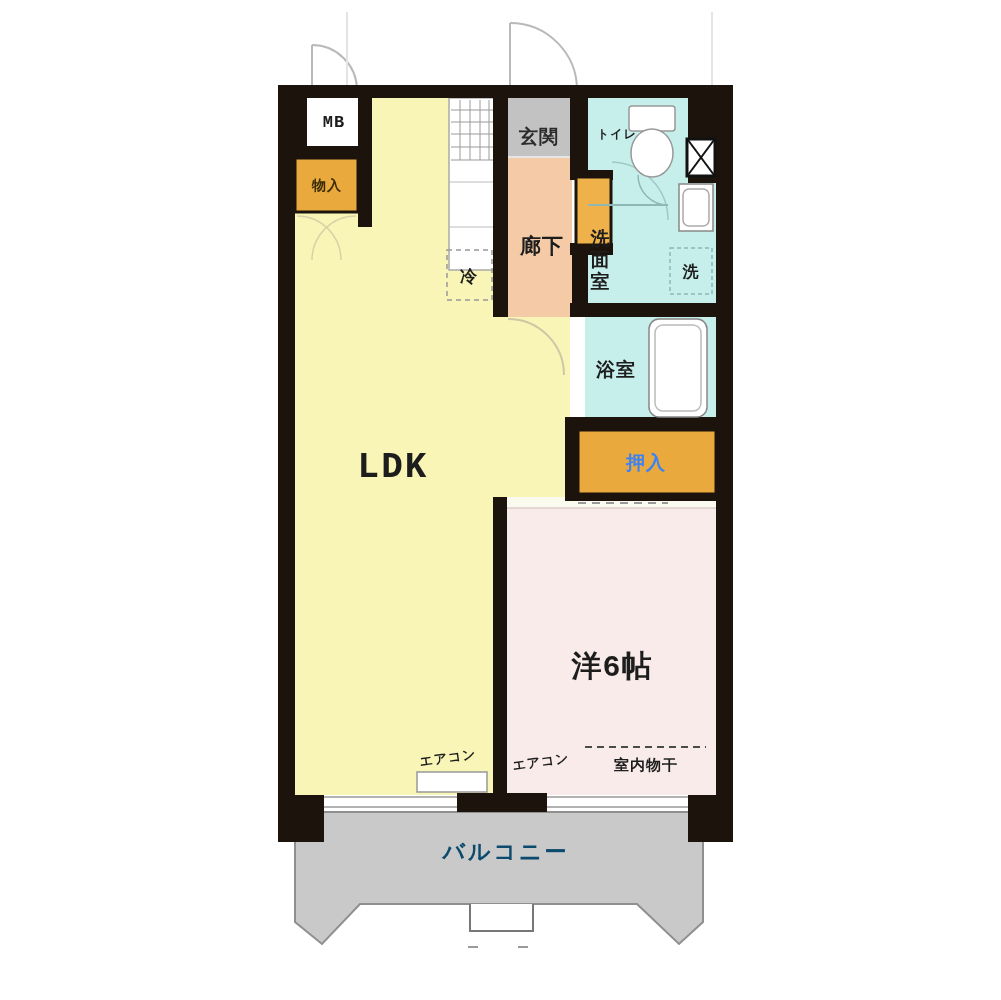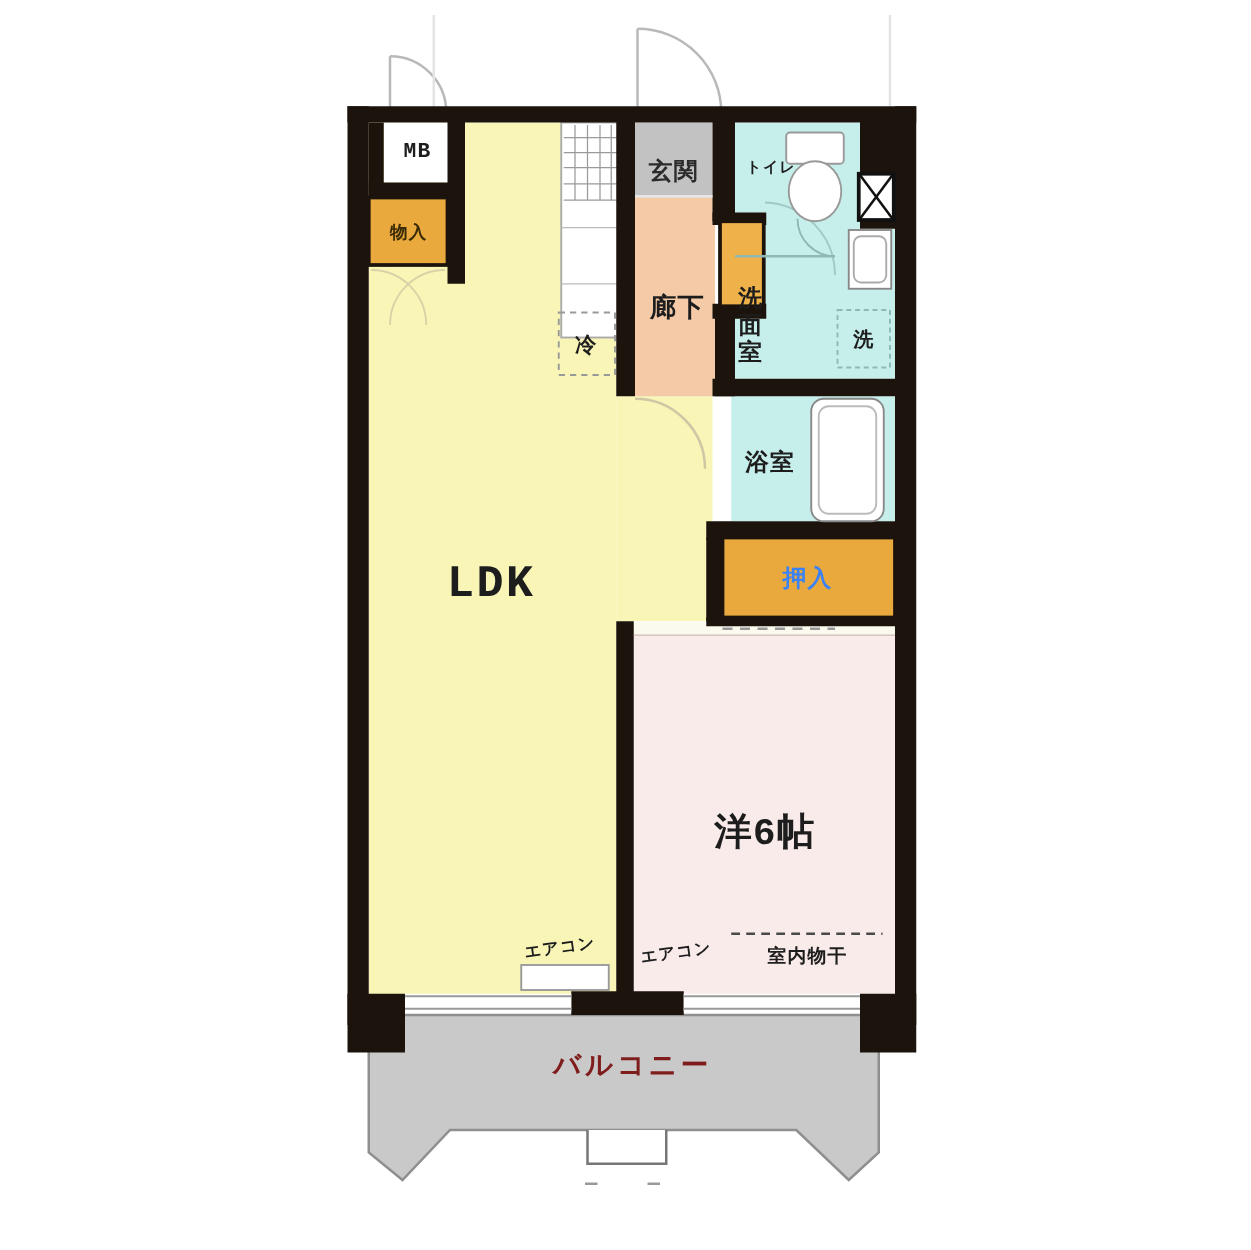--- a/index.html
+++ b/index.html
@@ -134,14 +134,14 @@
   <div class="label" style="left:542px;top:246px;font-size:21px;">廊下</div>
   <div class="label vert" style="left:600px;top:262px;font-size:19px;width:22px;">洗面室</div>
   <div class="label" style="left:691px;top:272px;font-size:16px;">洗</div>
   <div class="label" style="left:616px;top:370px;font-size:19px;">浴室</div>
   <div class="label" style="left:646px;top:463px;font-size:19px;color:#3b82f6;">押入</div>
   <div class="label" style="left:469px;top:276px;font-size:17px;">冷</div>
   <div class="label" style="left:612px;top:650px;font-size:30px;margin-top:16px;">洋6帖</div>
   <div class="label tilt" style="left:448px;top:758px;font-size:13px;">エアコン</div>
   <div class="label tilt" style="left:541px;top:762px;font-size:13px;">エアコン</div>
   <div class="label" style="left:646px;top:765px;font-size:15px;">室内物干</div>
-  <div class="label" style="left:506px;top:852px;font-size:22px;color:#7f1d1d;letter-spacing:3px;">バルコニー</div>
+  <div class="label" style="left:506px;top:852px;font-size:22px;color:#0c4a6e;letter-spacing:3px;">バルコニー</div>
 </div>
 
 </body></html>

